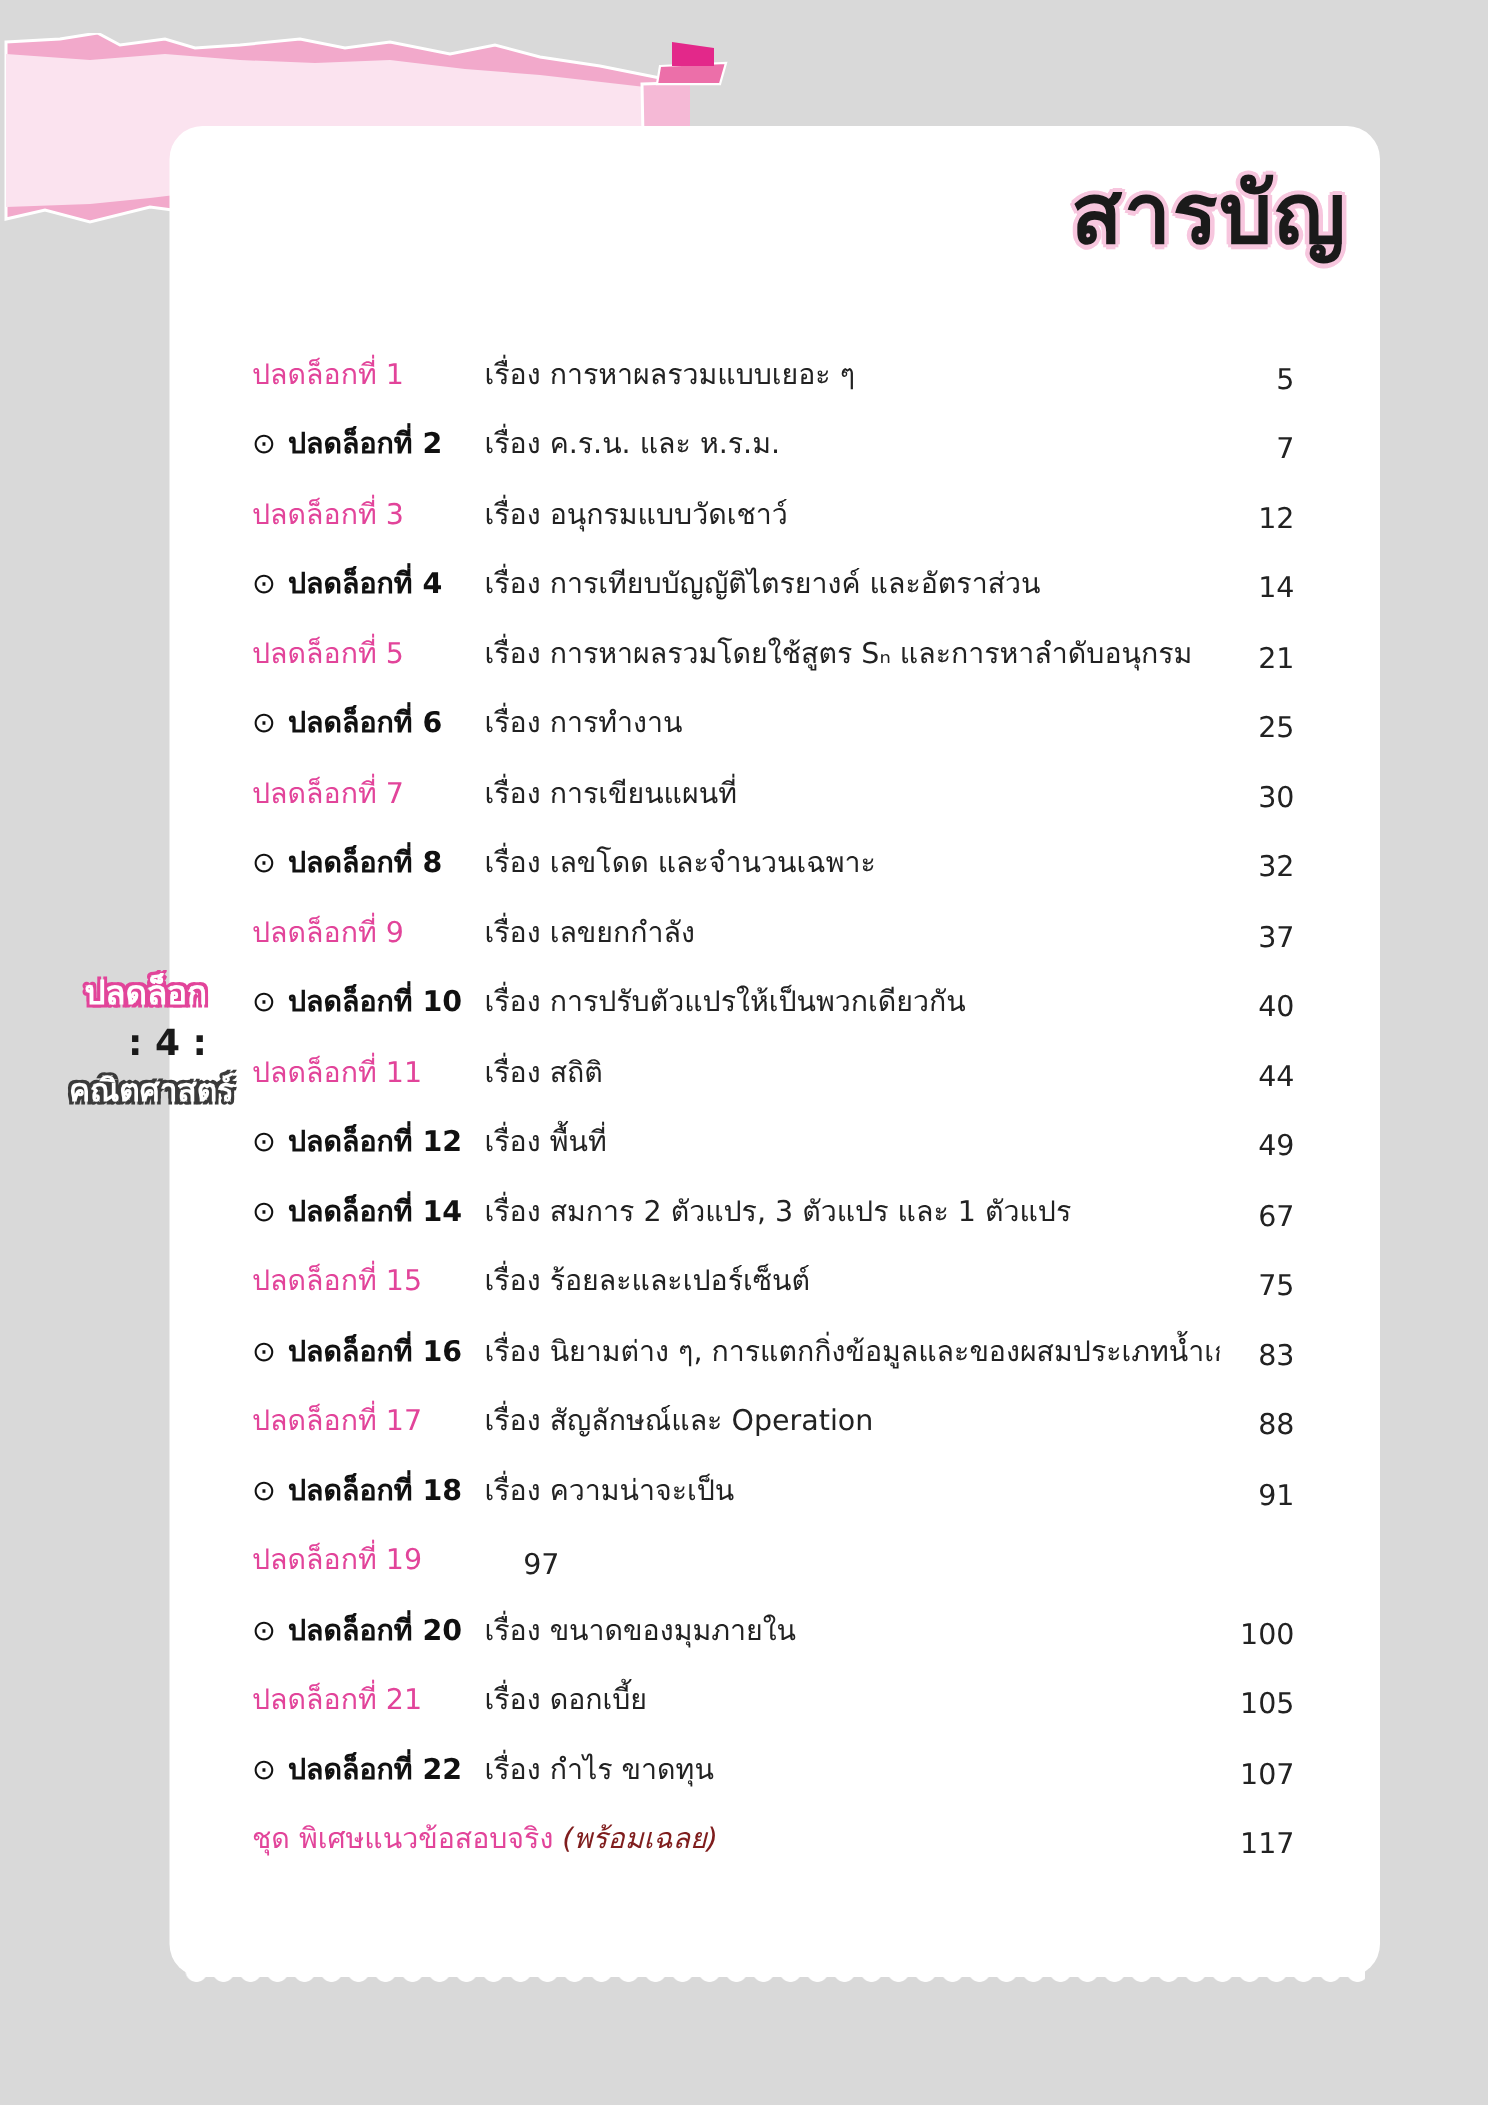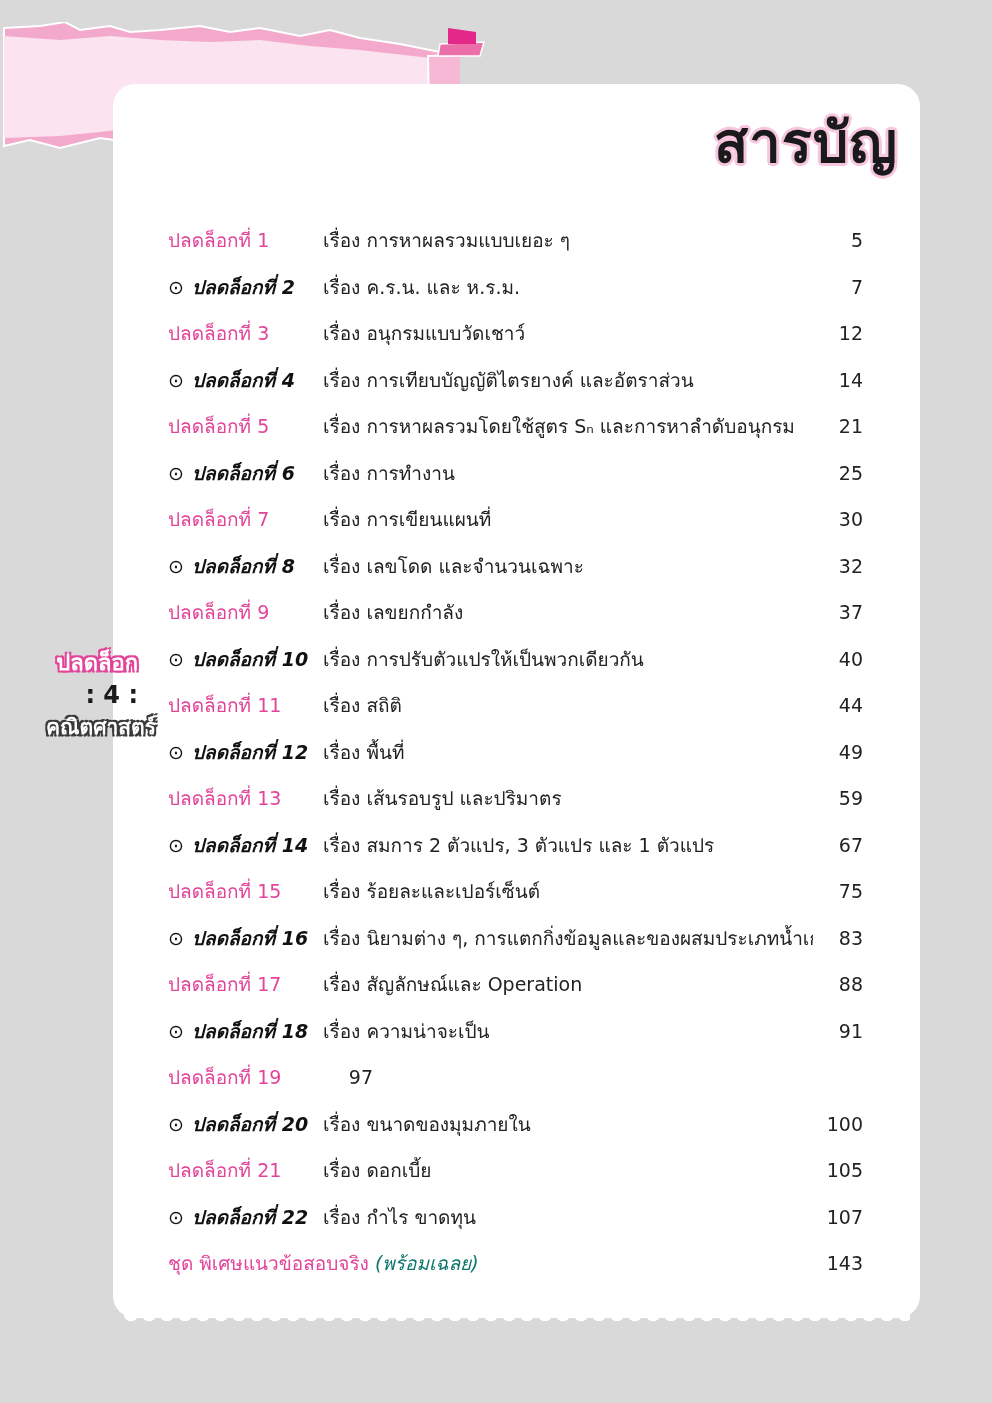--- a/index.html
+++ b/index.html
@@ -64,39 +64,39 @@
       margin-left: 20px;
     }
     .toc {
       position: absolute;
       left: 168px; top: 217px;
       width: 695px;
     }
     .row {
       position: relative;
       height: 46.5px;
-      display: flex; align-items: center;
+      display: flex; align-items: flex-end;
       font-size: 19px;
       color: #222;
       white-space: nowrap;
     }
     .label {
       width: 155px; flex: none;
       color: #e2449a;
     }
-    .row.bold .label { color: #111; font-weight: bold; font-style: italic; }
+    .row.bold .label { color: #111; font-weight: bold; }
     .bullet { display: inline-block; margin-right: 8px; font-weight: normal; }
     .topic { flex: 1; overflow: hidden; }
     .page {
       width: 50px; text-align: right; flex: none;
     }
     .row.special .label-special {
       color: #e2449a; font-weight: normal;
     }
-    .row.special .note { font-style: italic; color: #0f766e; margin-left: 6px; }
+    .row.special .note { font-style: italic; color: #7f1d1d; margin-left: 6px; }
   </style>
 </head>
 <body>
 
 <svg class="banner" viewBox="0 0 460 130" xmlns="http://www.w3.org/2000/svg">
   <path d="M4 6 L40 4 L65 0 L80 8 L110 4 L130 10 L160 8 L200 4 L230 10 L260 6 L300 14 L330 8 L360 16 L400 22 L440 30 L440 122 L400 118 L360 120 L320 116 L290 124 L250 112 L210 118 L170 110 L130 120 L100 116 L60 126 L30 118 L4 124 Z" fill="#f2a9cb" stroke="#ffffff" stroke-width="2"></path>
   <path d="M4 14 L60 18 L110 14 L160 18 L210 20 L260 18 L310 24 L360 28 L430 36 L430 112 L380 110 L330 104 L290 114 L250 106 L200 112 L150 104 L100 110 L60 114 L4 116 Z" fill="#fbe3ef"></path>
   <path d="M428 36 L490 34 L482 140 L430 142 Z" fill="#f5b9d6" stroke="#ffffff" stroke-width="2" transform="translate(0,-2)"></path>
 </svg>
 <svg style="position:absolute;left:436px;top:24px;width:50px;height:36px;" viewBox="0 0 50 36">
@@ -168,25 +168,20 @@
     <div class="row">
       <span class="label"><span>ปลดล็อกที่ 11</span></span>
       <span class="topic">เรื่อง สถิติ</span>
       <span class="page">44</span>
     </div>
     <div class="row bold">
       <span class="label"><span class="bullet">⊙</span><span>ปลดล็อกที่ 12</span></span>
       <span class="topic">เรื่อง พื้นที่</span>
       <span class="page">49</span>
     </div>
-    <div class="row">
-      <span class="label"><span>ปลดล็อกที่ 13</span></span>
-      <span class="topic">เรื่อง เส้นรอบรูป และปริมาตร</span>
-      <span class="page">59</span>
-    </div>
     <div class="row bold">
       <span class="label"><span class="bullet">⊙</span><span>ปลดล็อกที่ 14</span></span>
       <span class="topic">เรื่อง สมการ 2 ตัวแปร, 3 ตัวแปร และ 1 ตัวแปร</span>
       <span class="page">67</span>
     </div>
     <div class="row">
       <span class="label"><span>ปลดล็อกที่ 15</span></span>
       <span class="topic">เรื่อง ร้อยละและเปอร์เซ็นต์</span>
       <span class="page">75</span>
     </div>
@@ -219,15 +214,15 @@
       <span class="topic">เรื่อง ดอกเบี้ย</span>
       <span class="page">105</span>
     </div>
     <div class="row bold">
       <span class="label"><span class="bullet">⊙</span><span>ปลดล็อกที่ 22</span></span>
       <span class="topic">เรื่อง กำไร ขาดทุน</span>
       <span class="page">107</span>
     </div>
     <div class="row special">
       <span class="topic"><span class="label-special">ชุด พิเศษแนวข้อสอบจริง</span><span class="note">(พร้อมเฉลย)</span></span>
-      <span class="page">143</span>
+      <span class="page">117</span>
     </div>
   </div>
 
 </body></html>

